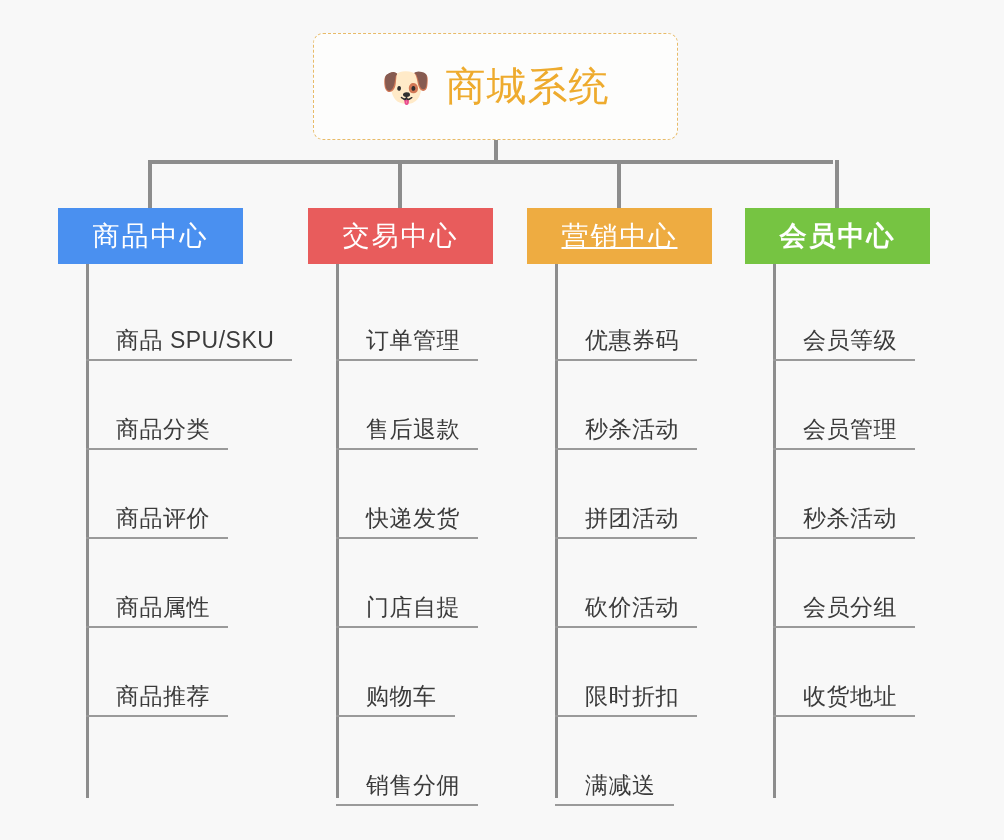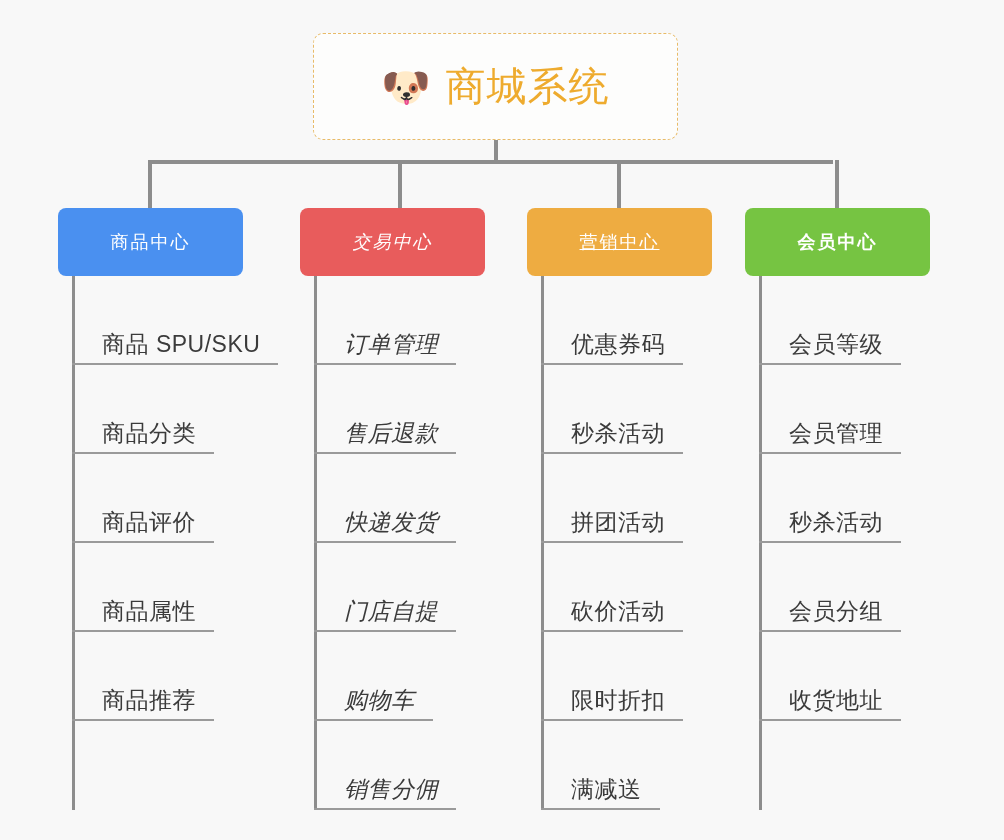--- a/index.html
+++ b/index.html
@@ -70,35 +70,35 @@
     height: 48px;
   }
 
   
   .column {
     position: absolute;
     top: 208px;
   }
   .col-header {
     width: 185px;
-    height: 68px;
+    height: 56px;
     box-sizing: border-box;
-    border-radius: 8px;
+    border-radius: 0;
     display: flex;
     align-items: center;
     justify-content: center;
     color: #ffffff;
-    font-size: 18px;
+    font-size: 27px;
     letter-spacing: 2px;
     white-space: nowrap;
   }
   .col-body {
     position: relative;
-    margin-left: 14px;
-    padding-top: 0;
+    margin-left: 28px;
+    padding-top: 8px;
   }
   .col-rail {
     position: absolute;
     left: 0;
     top: 0;
     width: 3px;
     background: #8d8d8d;
   }
   .leaf {
     position: relative;
@@ -159,21 +159,21 @@
           <div class="leaf">
             <span class="leaf-label">商品属性</span>
             <div class="leaf-underline" style="width: 142px;"></div>
           </div>
           <div class="leaf">
             <span class="leaf-label">商品推荐</span>
             <div class="leaf-underline" style="width: 142px;"></div>
           </div>
         </div>
       </div>
-      <div class="column" style="left: 300px; font-style: italic;">
+      <div class="column" style="left: 308px;">
         <div class="col-header" style="background: rgb(232, 92, 92);">交易中心</div>
         <div class="col-body">
           <div class="col-rail" style="height: 534px;"></div>
           <div class="leaf">
             <span class="leaf-label">订单管理</span>
             <div class="leaf-underline" style="width: 142px;"></div>
           </div>
           <div class="leaf">
             <span class="leaf-label">售后退款</span>
             <div class="leaf-underline" style="width: 142px;"></div>

